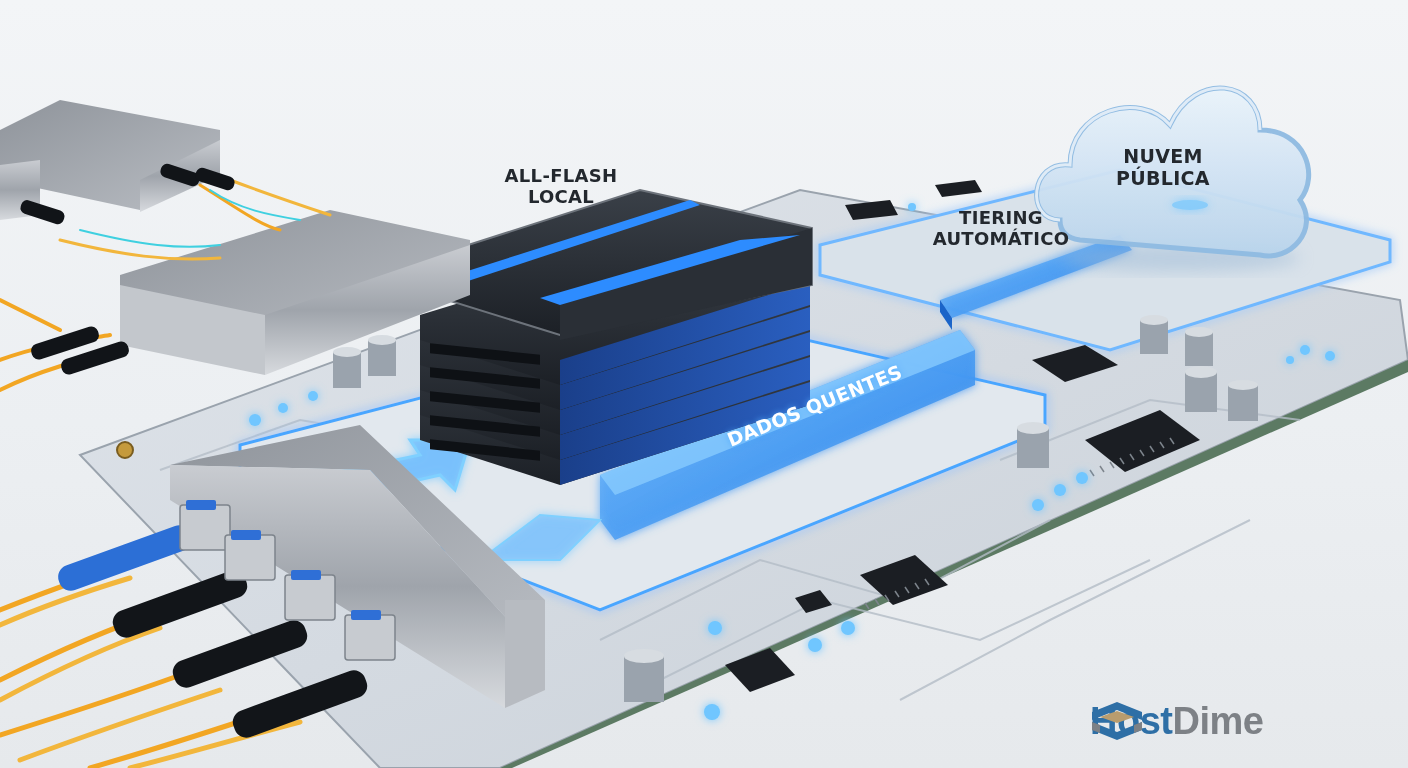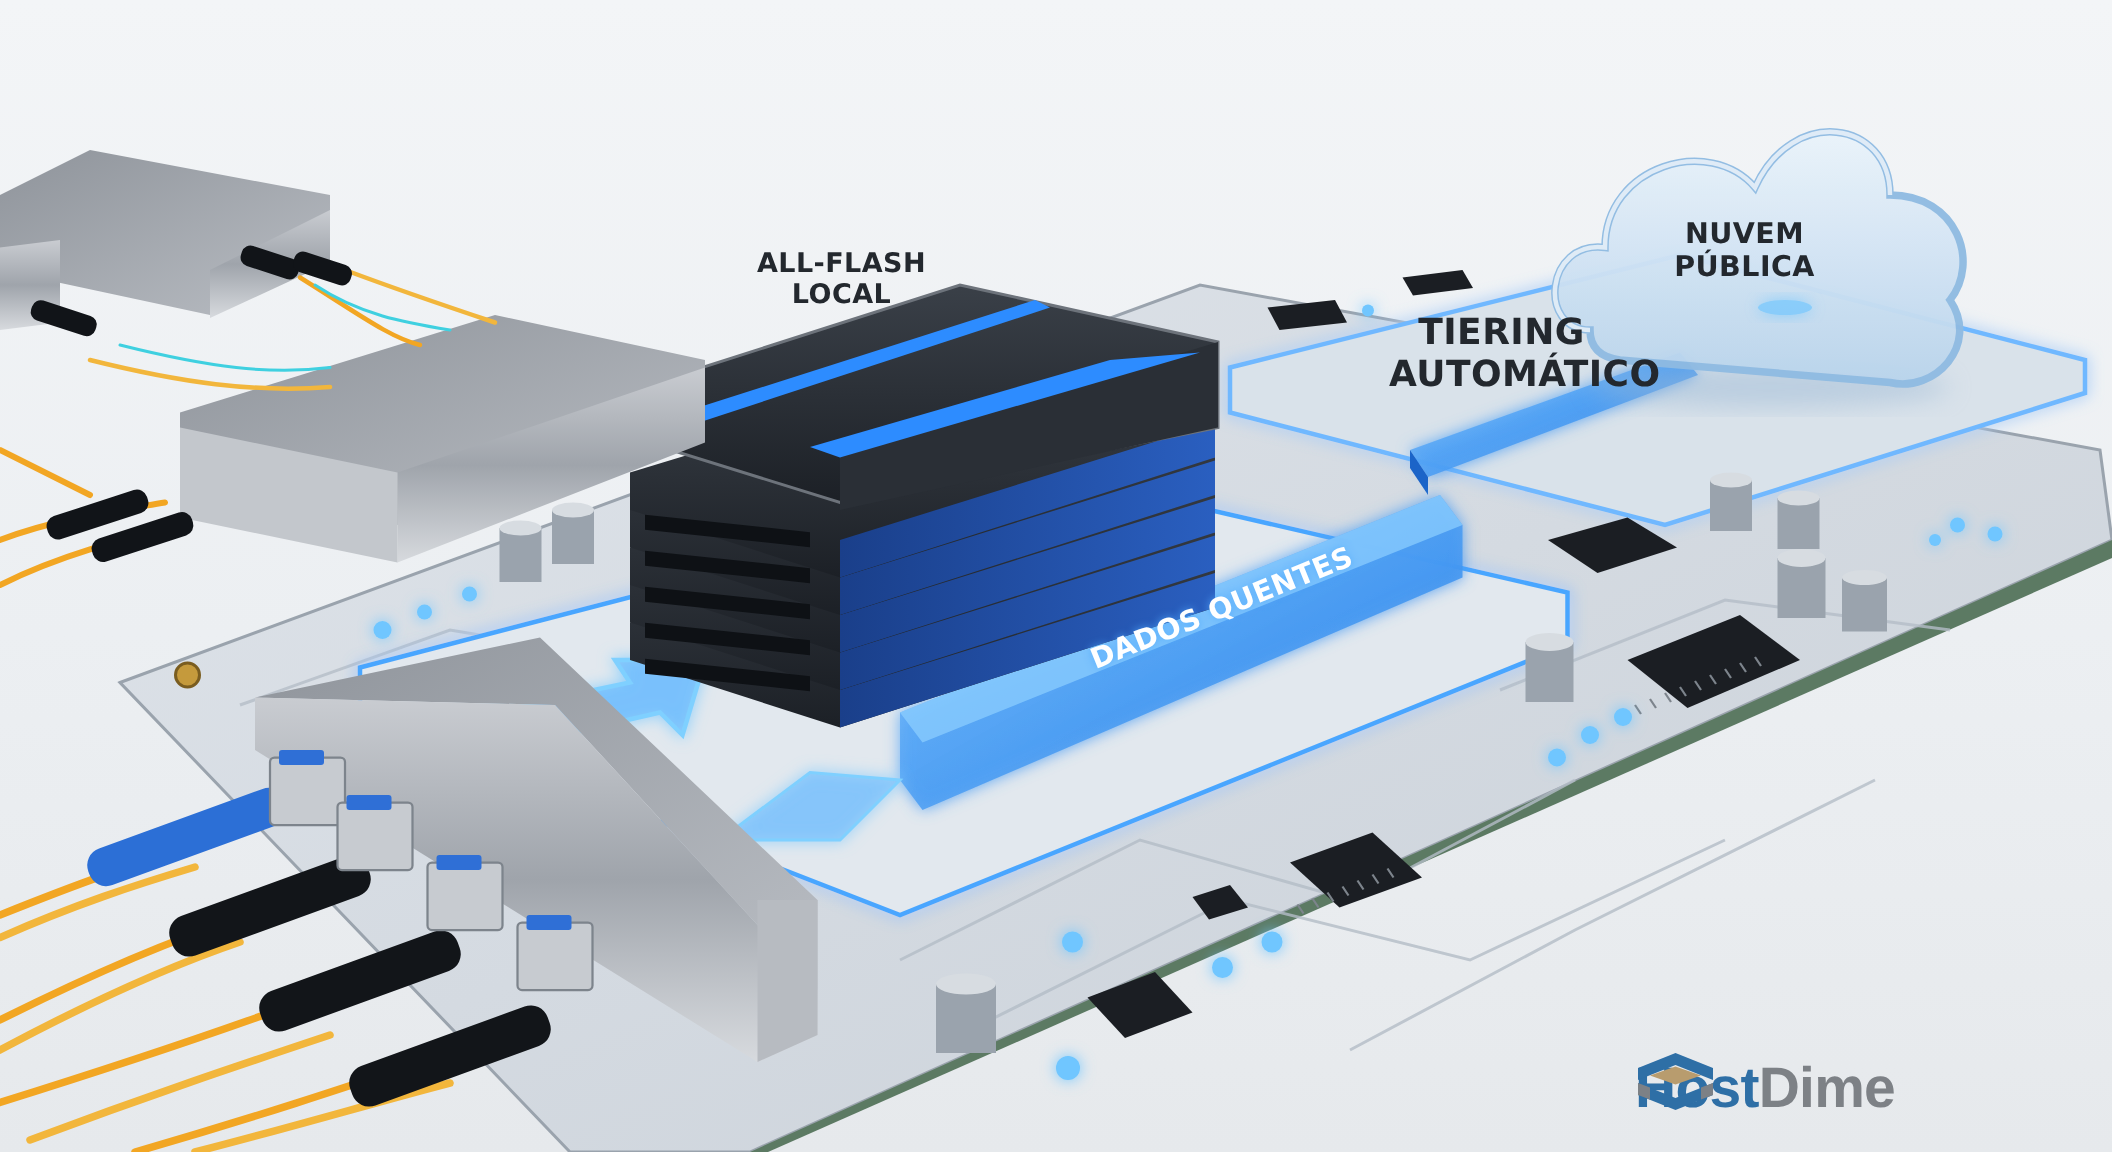--- a/index.html
+++ b/index.html
@@ -9,29 +9,29 @@
     font-family: "DejaVu Sans", "Liberation Sans", sans-serif;
   }
   .scene { position: absolute; inset: 0; }
   .scene svg { position: absolute; left: 0; top: 0; }
   .label {
     position: absolute; font-weight: bold; color: #23282e;
     text-align: center; line-height: 1.18; letter-spacing: 0.3px;
   }
   .label-allflash { left: 486px; top: 165px; width: 150px; font-size: 18px; }
   .label-nuvem { left: 1098px; top: 145px; width: 130px; font-size: 19px; }
-  .label-tiering { left: 926px; top: 207px; width: 150px; font-size: 24px; }
+  .label-tiering { left: 926px; top: 207px; width: 150px; font-size: 18px; }
   .label-dados {
     left: 722px; top: 432px; width: 200px; font-size: 19px; color: #ffffff;
     transform: rotate(-22deg); transform-origin: left center;
     text-shadow: 0 0 6px rgba(80,170,255,0.9);
   }
   .logo {
     position: absolute; left: 1090px; top: 700px; height: 48px;
-    display: flex; align-items: flex-end; gap: 10px;
+    display: flex; align-items: flex-start; gap: 10px;
   }
   .logo-mark { width: 54px; height: 46px; }
   .logo-text { font-family: "Liberation Sans", sans-serif; font-weight: bold; font-size: 38px; letter-spacing: -0.5px; }
   .logo-host { color: #2e6fa6; }
   .logo-dime { color: #7d8186; }
 </style>
 </head>
 <body>
 
 <div class="scene">

